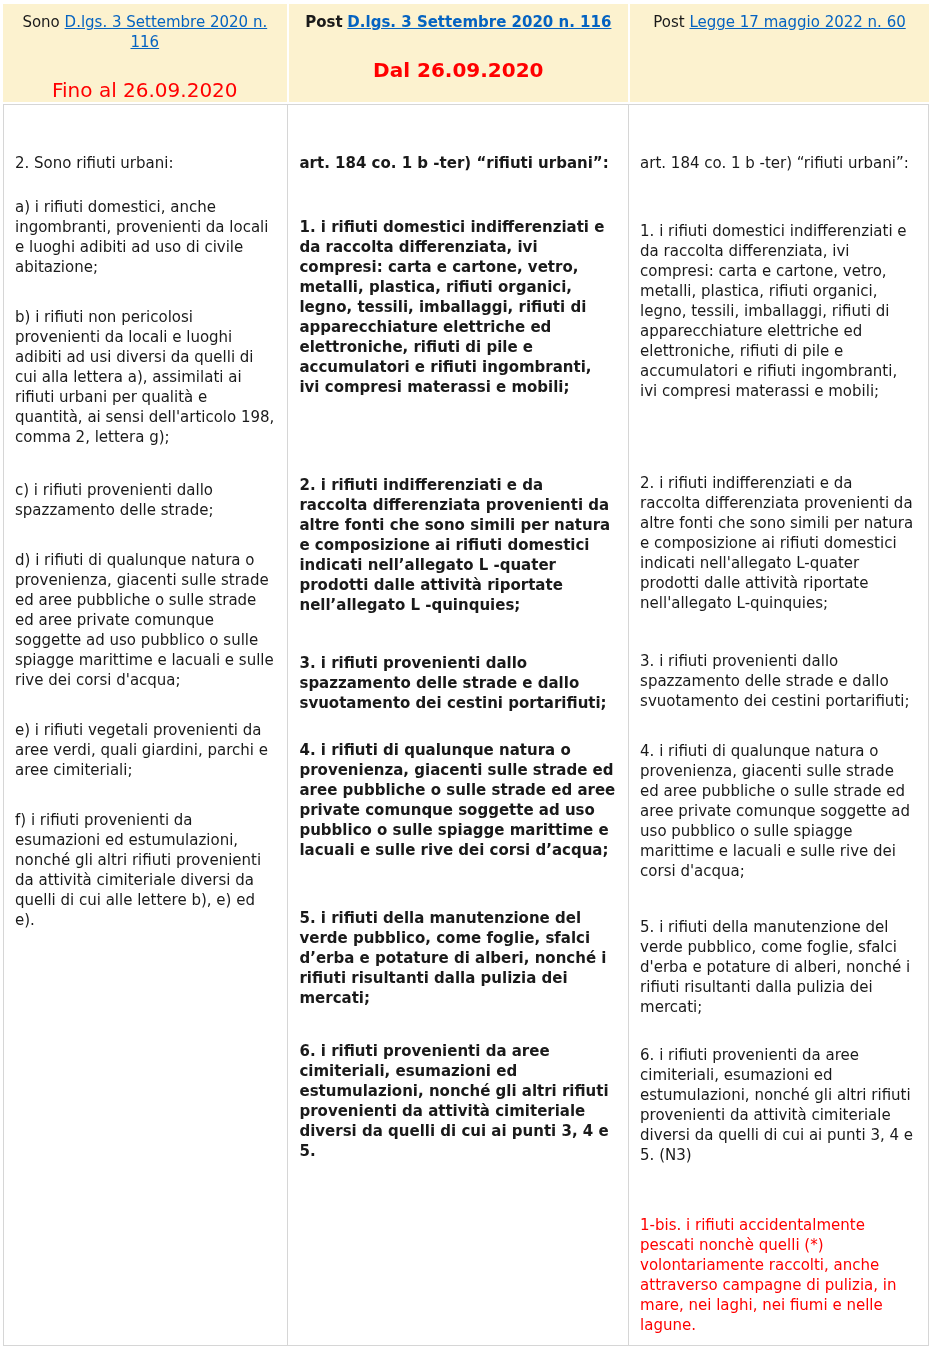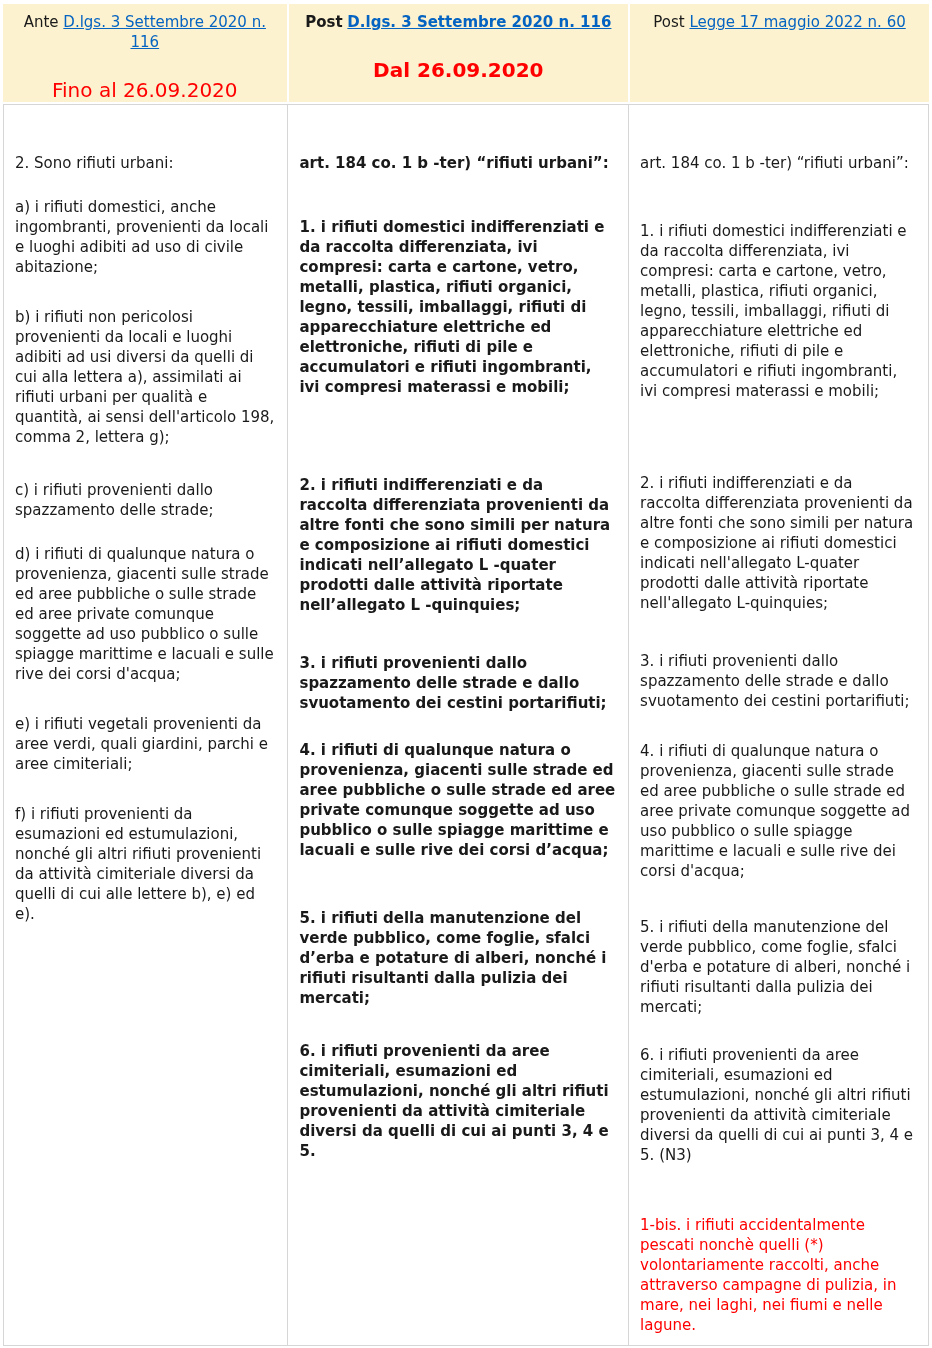--- a/index.html
+++ b/index.html
@@ -57,42 +57,42 @@
   .bcell p { margin: 0; }
 </style>
 </head>
 <body>
 
 <div class="page">
 
   <div class="header-row">
 
     <div class="hcell w1" style="background-color: rgb(252, 242, 207);">
-      <div class="htitle"><span>Ante</span><a class="doclink" style="color: rgb(5, 99, 193);">D.lgs. 3 Settembre 2020 n. 116</a></div>
+      <div class="htitle"><span>Sono</span><a class="doclink" style="color: rgb(5, 99, 193);">D.lgs. 3 Settembre 2020 n. 116</a></div>
       <div class="hdate" style="color: rgb(255, 0, 0);">Fino al 26.09.2020</div>
     </div>
 
     <div class="hcell w2" style="background-color: rgb(252, 242, 207);">
       <div class="htitle"><span>Post</span><a class="doclink" style="color: rgb(5, 99, 193);">D.lgs. 3 Settembre 2020 n. 116</a></div>
       <div class="hdate" style="color: rgb(255, 0, 0);">Dal 26.09.2020</div>
     </div>
 
     <div class="hcell w3" style="background-color: rgb(252, 242, 207);">
       <div class="htitle"><span>Post</span><a class="doclink" style="color: rgb(5, 99, 193);">Legge 17 maggio 2022 n. 60</a></div>
     </div>
 
   </div>
 
   <div class="body-row">
 
     <div class="bcell w1">
       <p style="margin-bottom:24px">2. Sono rifiuti urbani:</p>
       <p style="margin-bottom:30px">a) i rifiuti domestici, anche ingombranti, provenienti da locali e luoghi adibiti ad uso di civile abitazione;</p>
       <p style="margin-bottom:33px">b) i rifiuti non pericolosi provenienti da locali e luoghi adibiti ad usi diversi da quelli di cui alla lettera a), assimilati ai rifiuti urbani per qualità e quantità, ai sensi dell'articolo 198, comma 2, lettera g);</p>
-      <p style="margin-bottom:24px">c) i rifiuti provenienti dallo spazzamento delle strade;</p>
+      <p style="margin-bottom:30px">c) i rifiuti provenienti dallo spazzamento delle strade;</p>
       <p style="margin-bottom:30px">d) i rifiuti di qualunque natura o provenienza, giacenti sulle strade ed aree pubbliche o sulle strade ed aree private comunque soggette ad uso pubblico o sulle spiagge marittime e lacuali e sulle rive dei corsi d'acqua;</p>
       <p style="margin-bottom:30px">e) i rifiuti vegetali provenienti da aree verdi, quali giardini, parchi e aree cimiteriali;</p>
       <p style="margin-bottom:0">f) i rifiuti provenienti da esumazioni ed estumulazioni, nonché gli altri rifiuti provenienti da attività cimiteriale diversi da quelli di cui alle lettere b), e) ed e).</p>
     </div>
 
     <div class="bcell w2">
       <p style="margin-bottom:44px">art. 184 co. 1 b -ter) “rifiuti urbani”:</p>
       <p style="margin-bottom:78px">1. i rifiuti domestici indifferenziati e da raccolta differenziata, ivi compresi: carta e cartone, vetro, metalli, plastica, rifiuti organici, legno, tessili, imballaggi, rifiuti di apparecchiature elettriche ed elettroniche, rifiuti di pile e accumulatori e rifiuti ingombranti, ivi compresi materassi e mobili;</p>
       <p style="margin-bottom:38px">2. i rifiuti indifferenziati e da raccolta differenziata provenienti da altre fonti che sono simili per natura e composizione ai rifiuti domestici indicati nell’allegato L -quater prodotti dalle attività riportate nell’allegato L -quinquies;</p>
       <p style="margin-bottom:27px">3. i rifiuti provenienti dallo spazzamento delle strade e dallo svuotamento dei cestini portarifiuti;</p>

